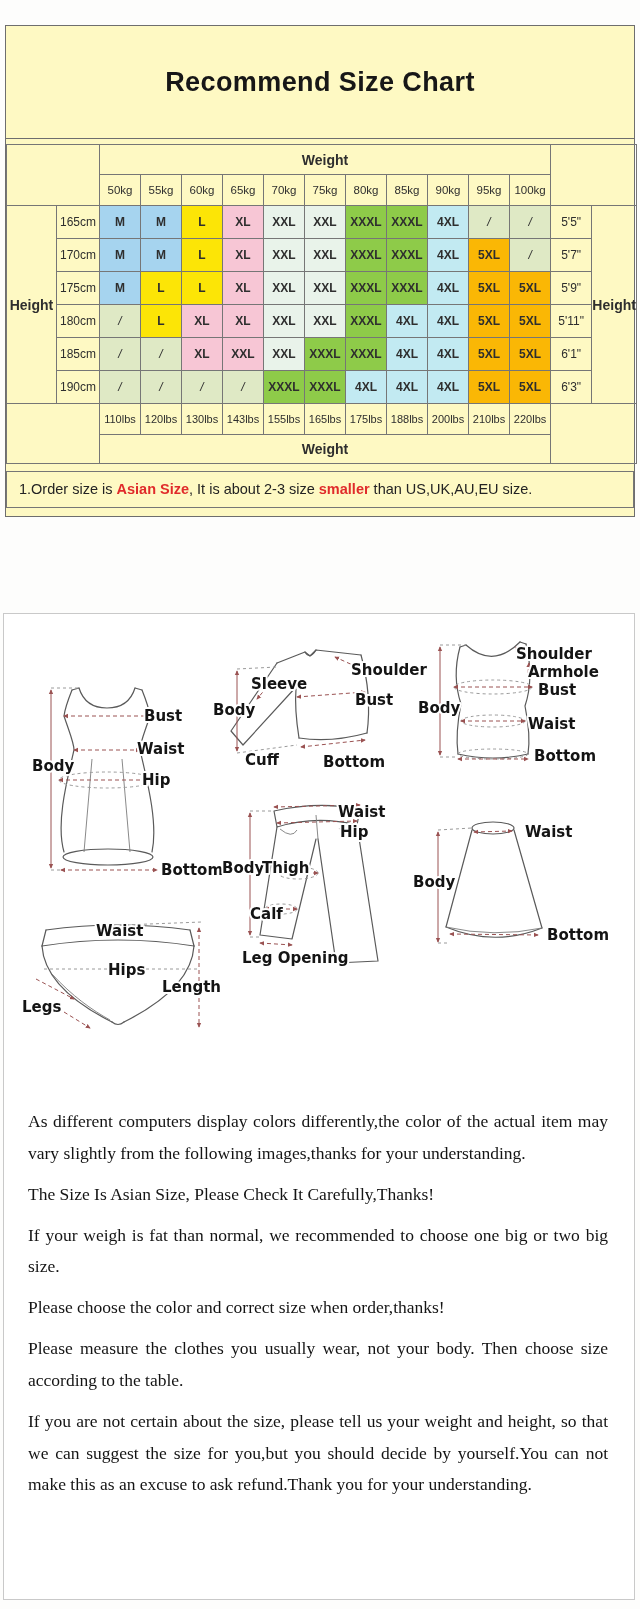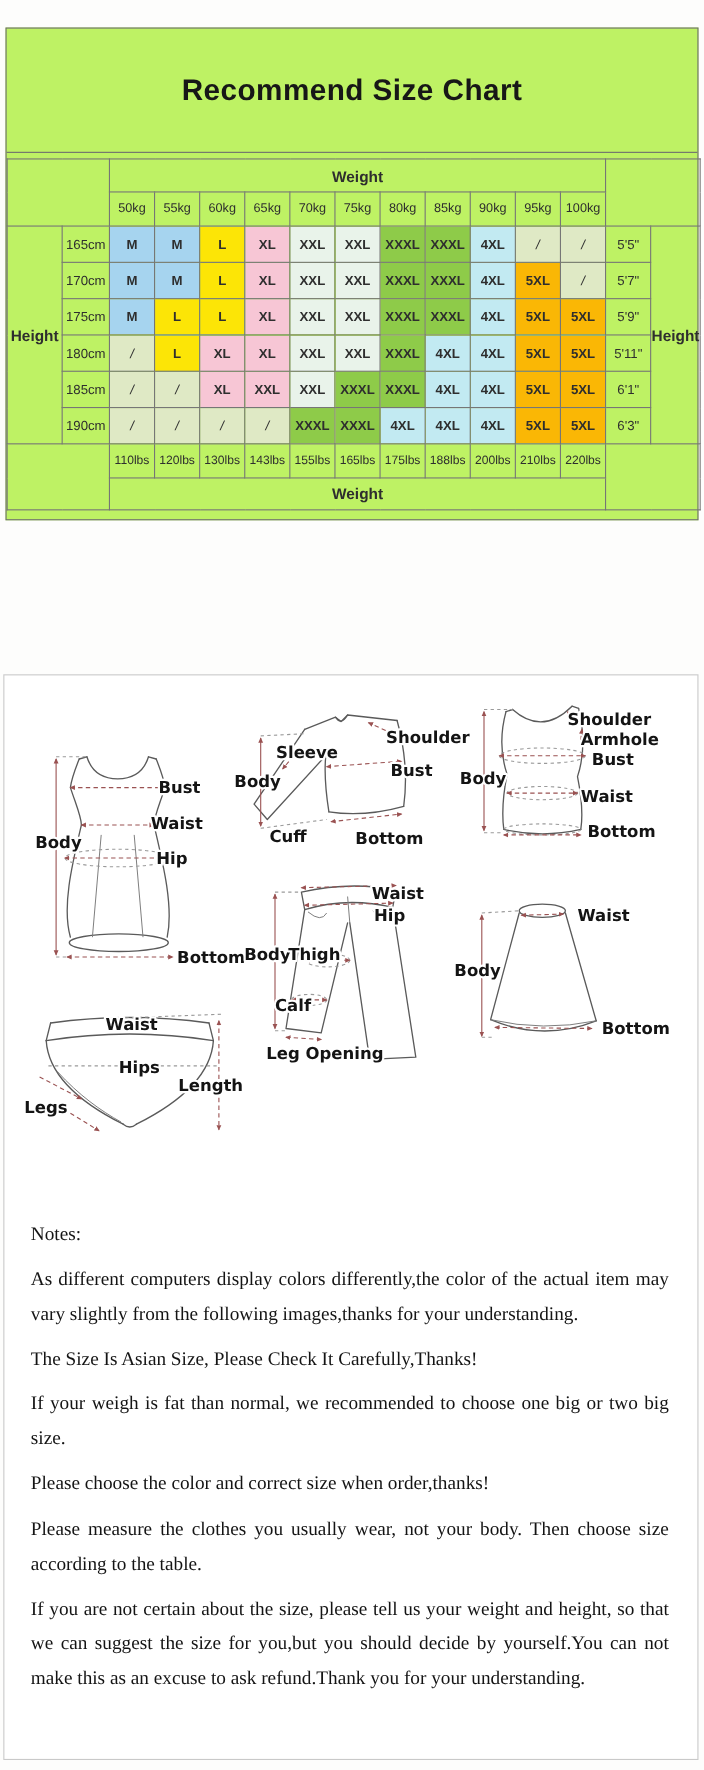--- a/index.html
+++ b/index.html
@@ -1,20 +1,20 @@
 <!DOCTYPE html>
 <html><head>
 <meta charset="utf-8">
 <style>
   html,body{margin:0;padding:0;background:#ffffff;}
   body{width:640px;font-family:"Liberation Sans",sans-serif;}
   .page{position:relative;width:640px;height:1609px;background:#fdfdfc;overflow:hidden;}
 
   
-  .chart-section{position:absolute;left:5px;top:25px;width:628px;background:#bef264;
+  .chart-section{position:absolute;left:5px;top:25px;width:628px;background:#fef9c3;
                  border:1px solid #6e6e6e;padding-bottom:8px;}
   .title-box{height:112px;border-bottom:1px solid #6e6e6e;display:flex;align-items:center;
              justify-content:center;font-size:27px;font-weight:bold;color:#171717;letter-spacing:.4px;}
   table.size-table{width:100%;border-collapse:collapse;table-layout:fixed;margin-top:5px;}
   table.size-table td{border:1px solid #767676;text-align:center;vertical-align:middle;
                       color:#2e2e2e;overflow:hidden;padding:0;}
   td.hdr{font-weight:bold;font-size:14px;color:#1d1d1d;}
   td.kg{font-size:11.5px;} td.lbs{font-size:11px;}
   td.cm,td.ft{font-size:12px;}
   td.sz{font-size:12px;font-weight:600;color:#2f3d2f;}
@@ -200,20 +200,21 @@
             <td class="lbs">210lbs</td>
             <td class="lbs">220lbs</td>
             <td class="corner" colspan="2" rowspan="2"></td>
           </tr>
           <tr style="height: 29px;">
             <td class="hdr" colspan="11">Weight</td>
           </tr>
         </tbody>
     </table>
     <div id="chart-notes">
+        <div class="note-row"><span>1.Order size is </span><span class="red">Asian Size</span><span>, It is about 2-3 size </span><span class="red">smaller</span><span> than US,UK,AU,EU size.</span></div>
       </div>
   </section>
 
   <section class="measure-section">
     <div class="diagrams">
 
       <svg style="left:8px;top:30px" width="205" height="252" viewBox="0 0 205 252">
         <path class="g" d="M67,44 C72,60 84,64 95,64 C106,64 118,60 123,44"></path>
         <path class="g" d="M67,44 L60,46 M123,44 L130,46"></path>
         <path class="g" d="M60,46 C56,56 53,64 52,72 C58,90 62,99 62,106 C54,140 44,180 52,208"></path>
@@ -329,17 +330,16 @@
         <path class="arr1" d="M24,97 L62,117"></path>
         <path class="arr1" d="M52,130 L78,146"></path>
         <text x="84" y="54">Waist</text>
         <text x="96" y="93">Hips</text>
         <text x="10" y="130">Legs</text>
         <text x="150" y="110">Length</text>
       </svg>
     </div>
 
     <div class="bottom-notes">
-      <p>Notes:</p>
       <span id="bottom-notes-list"><p>As different computers display colors differently,the color of the actual item may vary slightly from the following images,thanks for your understanding.</p><p>The Size Is Asian Size, Please Check It Carefully,Thanks!</p><p>If your weigh is fat than normal, we recommended to choose one big or two big size.</p><p>Please choose the color and correct size when order,thanks!</p><p>Please measure the clothes you usually wear, not your body. Then choose size according to the table.</p><p>If you are not certain about the size, please tell us your weight and height, so that we can suggest the size for you,but you should decide by yourself.You can not make this as an excuse to ask refund.Thank you for your understanding.</p></span>
     </div>
   </section>
 </div>
 
 </body></html>

